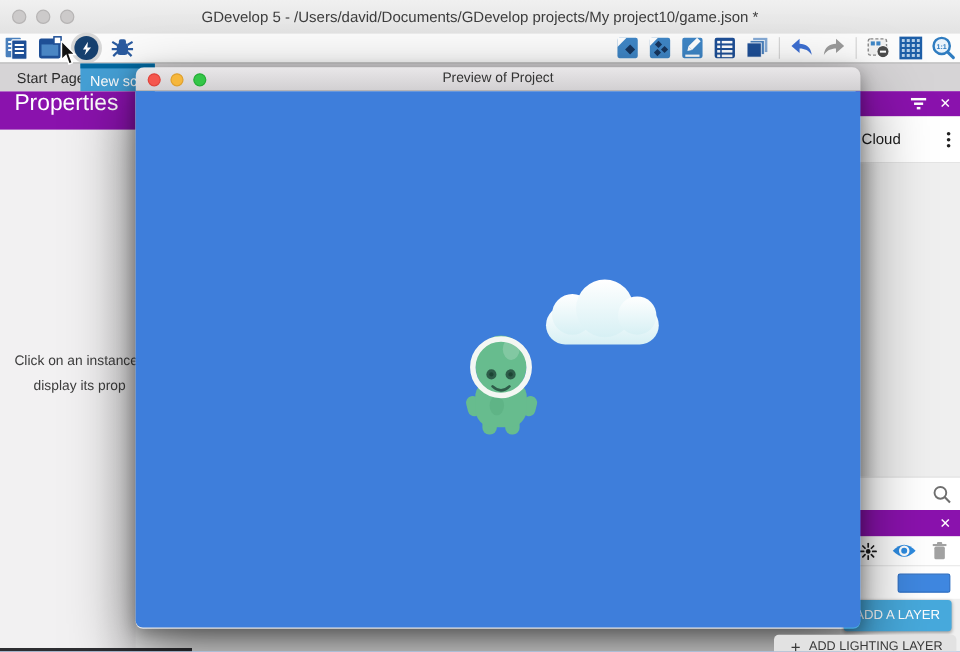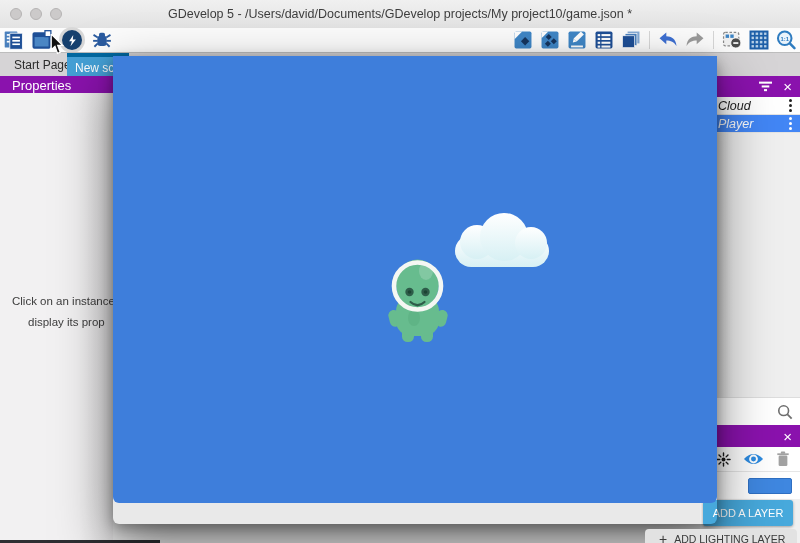--- a/index.html
+++ b/index.html
@@ -34,34 +34,34 @@
   .tabbar { position:absolute; left:0; top:52px; width:800px; height:24px;
     background:#d6d4d6; border-top:1px solid #bdbdbd; }
   .tab { position:absolute; top:0; height:24px; line-height:24px; font-size:12px; padding:0 14px; }
   .tab-start { left:0; color:#2b2b2b; }
   .tab-active { left:67px; width:62px; background:#45a0d6; color:#fff;
     border-top:4px solid #0369a1; line-height:22px; padding:0 8px; white-space:nowrap; overflow:hidden; }
 
   
   .props-panel { position:absolute; left:0; top:76px; width:113px; height:464px;
     background:linear-gradient(90deg,#f2f1f2 70%,#e2e1e2); overflow:hidden; }
-  .panel-header { height:17px; background:#8a12ad; color:#fff; font-size:13px;
-    display:flex; align-items:flex-end; padding:0 8px 0 12px; }
+  .panel-header { height:32px; background:#8a12ad; color:#fff; font-size:19px;
+    display:flex; align-items:flex-start; padding:0 8px 0 12px; }
   .props-hint { position:absolute; left:0; top:215px; width:300px; font-size:11.5px; color:#3d3d3d; line-height:1.8; }
   .props-hint .l1 { padding-left:12px; white-space:nowrap; }
   .props-hint .l2 { padding-left:28px; white-space:nowrap; }
   .bottom-strip { position:absolute; left:0; top:540px; width:160px; height:3px; background:#2e2e32; }
 
   
   .objects-panel { position:absolute; left:713px; top:76px; width:87px; height:349px;
     display:flex; flex-direction:column; background:#efefef; }
   .obj-header { height:21px; background:#8a12ad; display:flex; align-items:center;
     justify-content:flex-end; gap:11px; padding-right:8px; flex:none; }
-  .obj-row { height:18px; background:#fff; border-bottom:1px solid #e4e4e4;
-    display:flex; align-items:center; padding:0 6px 0 5px; font-size:12.5px; color:#1b1b1b; flex:none;font-style:italic; }
+  .obj-row { height:39px; background:#fff; border-bottom:1px solid #e4e4e4;
+    display:flex; align-items:center; padding:0 6px 0 5px; font-size:12.5px; color:#1b1b1b; flex:none; }
   .obj-row .lbl { flex:1; white-space:nowrap; overflow:hidden; }
   .obj-row.selected { background:#4286f5; color:#fff; }
   .obj-add { height:24px; background:#fff; display:flex; align-items:center;
     padding:0 6px 0 3px; font-size:12px; color:#555; flex:none; }
   .obj-add .lbl { flex:1; white-space:nowrap; overflow:hidden; }
   .obj-filler { flex:1; background:linear-gradient(90deg,#d9d9d9 0,#efefef 20px); }
   .search-bar { height:28px; background:#fff; border-top:1px solid #ddd;
     display:flex; align-items:center; justify-content:flex-end; padding-right:7px; flex:none; }
   .dots { display:flex; flex-direction:column; gap:2px; padding:2px; }
   .dots i { width:3px; height:3px; border-radius:50%; background:currentColor; }
@@ -301,28 +301,20 @@
       <span class="x-icon"></span>
     </div>
     <div class="obj-row">
       <span class="lbl">Cloud</span>
       <span class="dots" style="color:#222">
           <i></i>
           <i></i>
           <i></i>
         </span>
     </div>
-    <div class="obj-row selected">
-      <span class="lbl">Player</span>
-      <span class="dots" style="color:#fff">
-          <i></i>
-          <i></i>
-          <i></i>
-        </span>
-    </div>
     <div class="obj-filler"></div>
     <div class="search-bar">
       <svg width="16" height="16" viewBox="0 0 18 18">
         <circle cx="7.5" cy="7.5" r="5.5" fill="none" stroke="#6f6f6f" stroke-width="1.8"></circle>
         <line x1="11.5" y1="11.5" x2="16.5" y2="16.5" stroke="#6f6f6f" stroke-width="2"></line>
       </svg>
     </div>
   </div>
 
   <div class="layers-panel">
@@ -360,20 +352,28 @@
       <span class="blue-chip"></span>
     </div>
     <button class="add-layer-btn">ADD A LAYER</button>
   </div>
   <div class="add-lighting-btn">
     <span class="plus-icon"></span>
     <span>ADD LIGHTING LAYER</span>
   </div>
 
   <div class="preview-window">
+    <div class="pw-titlebar">
+      <div class="pw-traffic">
+        <span class="pw-red"></span>
+        <span class="pw-yellow"></span>
+        <span class="pw-green"></span>
+      </div>
+      <div class="pw-title">Preview of Project</div>
+    </div>
     <div class="pw-content">
       <div class="cloud">
         <div class="base"></div>
           <div class="b1"></div>
           <div class="b2"></div>
           <div class="b3"></div>
       </div>
       <svg class="character" viewBox="0 0 70 95">
         <g fill="#67bc8e">
           <rect x="6" y="58" width="11" height="17" rx="5.5" transform="rotate(-14 11 66)"></rect>

